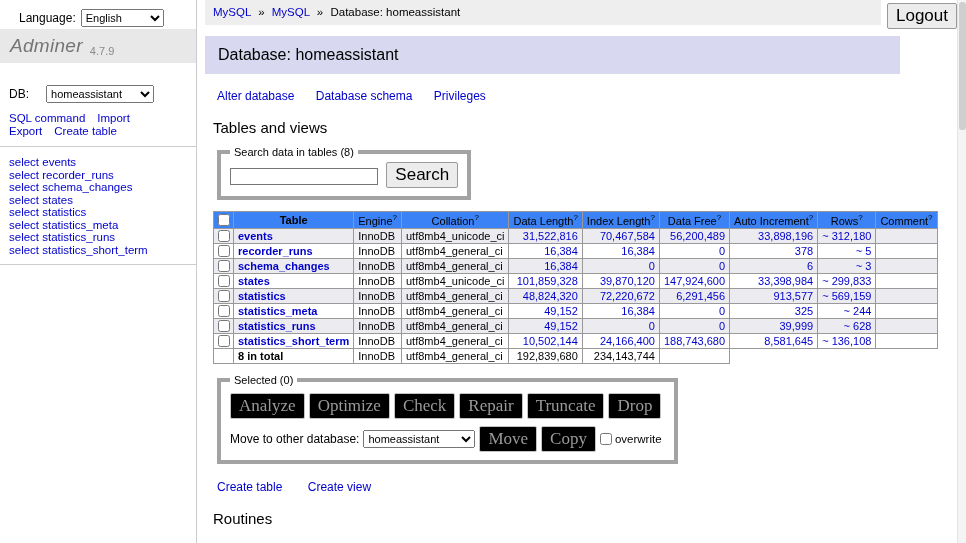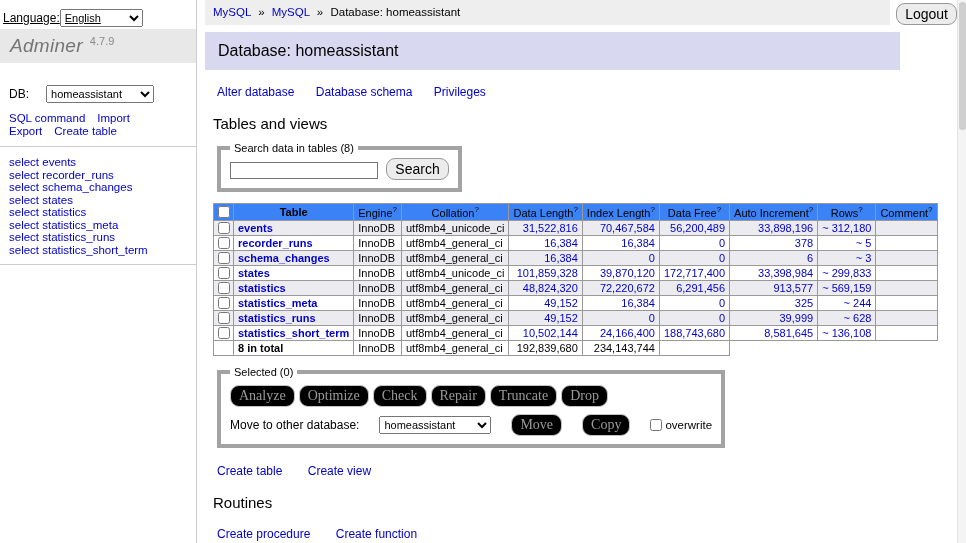--- a/index.html
+++ b/index.html
@@ -3,39 +3,39 @@
 <meta charset="utf-8">
 <style>
   * { margin:0; padding:0; box-sizing:border-box; }
   body { width:966px; height:543px; overflow:hidden; background:#fff; color:#000;
          font-family:"Liberation Sans","DejaVu Sans",sans-serif; font-size:12px; }
   a { color:#0000cc; text-decoration:none; cursor:pointer; }
   .page { display:flex; width:966px; height:543px; position:relative; }
 
   
   .sidebar { flex:0 0 197px; border-right:1px solid #ccc; }
-  .lang-row { height:29px; padding:6px 0 0 3px; display:flex; align-items:center; font-size:12px;text-decoration:underline; }
+  .lang-row { height:29px; padding:6px 0 0 19px; display:flex; align-items:center; gap:5px; font-size:12px; }
   .lang-row select { width:83px; height:18px; font-size:11px; font-family:inherit; }
-  .brand { background:#e8e8e8; height:34px; padding:6px 10px; display:flex; align-items:flex-start; gap:7px; }
+  .brand { background:#e8e8e8; height:34px; padding:6px 10px; display:flex; align-items:flex-end; gap:7px; }
   .brand-name { font-style:italic; font-size:19px; color:#757575; letter-spacing:.3px; }
   .version { font-size:11px; color:#8a8a8a; }
   .db-row { padding:22px 0 0 9px; display:flex; align-items:center; gap:17px; font-size:12px; }
   .db-row select { width:108px; height:18px; font-size:11px; font-family:inherit; }
   .side-links { padding:9px 0 8px 9px; font-size:11.5px; line-height:13px; border-bottom:1px solid #ccc; }
   .side-links a { margin-right:12px; }
   .table-links { padding:9px 0 8px 9px; font-size:11.5px; border-bottom:1px solid #ccc; }
   .table-links a { display:block; line-height:12.5px; }
 
   
   .main { flex:1; padding-left:8px; overflow:hidden; }
   .top-row { display:flex; align-items:flex-start; padding-right:9px; }
   .breadcrumb { flex:1; background:#eee; height:25px; padding:6px 8px; font-size:11.5px; margin-right:6px; }
   .breadcrumb .sep { margin:0 4px; }
-  button { font-family:inherit; font-size:14px; color:#000; background:#ececec;
-           border:1px solid #999; border-radius:9px; padding:2px 8px; cursor:pointer; }
+  button { font-family:inherit; font-size:17px; color:#000; background:#ececec;
+           border:1px solid #999; border-radius:2px; padding:2px 8px; cursor:pointer; }
   button:disabled { color:#9a9a9a; border-color:#c3c3c3; background:#000000; cursor:default;font-family:Liberation Serif, serif; }
   .logout { margin-top:3px; }
   h2.db-title { background:#d8d8f0; width:695px; margin-top:7px; padding:10px 0 10px 13px;
                 font-size:16px; font-weight:normal; }
   .page-links { margin:15px 0 0 12px; font-size:12px; }
   .page-links a { margin-right:18px; }
   h3 { font-size:15px; font-weight:normal; margin:16px 0 0 8px; }
   fieldset { border:4px solid #a3a3a3; margin:10px 0 0 12px; padding:4px 9px 8px; width:fit-content; }
   legend { font-size:11px; padding:0 4px; }
   .search-fs input[type=text] { width:148px; height:17px; font-size:11px; border:1px solid #767676; padding:0 3px; margin-right:5px; }
@@ -50,21 +50,21 @@
   .tables .num { text-align:right; }
   .tables .c { text-align:center; padding:0 3px; width:20px; }
   .tables input[type=checkbox] { width:12px; height:12px; vertical-align:middle; }
   .tables .tbl-link { font-weight:bold; }
   .tables .comment { min-width:52px; }
   .tables tr.total th, .tables tr.total td { background:#fff; }
   .tables tr.total th { font-weight:bold; }
 
   .sel-buttons { margin:3px 0 7px; }
   .sel-buttons button { margin-right:4px; }
-  .move-row { display:flex; align-items:center; gap:20px; font-size:12px; }
+  .move-row { display:flex; align-items:center; gap:4px; font-size:12px; }
   .move-row select { width:112px; height:18px; font-size:11px; font-family:inherit; }
   .ovw { display:flex; align-items:center; gap:3px; font-size:11.5px; }
   .ovw input { width:12px; height:12px; }
   .bottom-links { margin:16px 0 0 12px; font-size:12px; }
   .bottom-links a { margin-right:22px; }
 
   .scrollbar { position:absolute; right:0; top:0; width:9px; height:543px;
                background:#f4f4f4; border-left:1px solid #e4e4e4; }
   .scroll-thumb { position:absolute; left:1px; top:2px; width:7px; height:128px;
                   background:#cfcfcf; border-radius:3px; }
@@ -188,21 +188,21 @@
     <td class="num"><a>~ 3</a></td>
     <td class="comment"></td>
   </tr>
           <tr>
     <td class="c"><input type="checkbox" style=""></td>
     <th><a class="tbl-link">states</a></th>
     <td>InnoDB</td>
     <td>utf8mb4_unicode_ci</td>
     <td class="num"><a>101,859,328</a></td>
     <td class="num"><a>39,870,120</a></td>
-    <td class="num"><a>172,717,400</a></td>
+    <td class="num"><a>147,924,600</a></td>
     <td class="num"><a>33,398,984</a></td>
     <td class="num"><a>~ 299,833</a></td>
     <td class="comment"></td>
   </tr>
           <tr class="odd">
     <td class="c"><input type="checkbox" style=""></td>
     <th><a class="tbl-link">statistics</a></th>
     <td>InnoDB</td>
     <td>utf8mb4_general_ci</td>
     <td class="num"><a>48,824,320</a></td>

